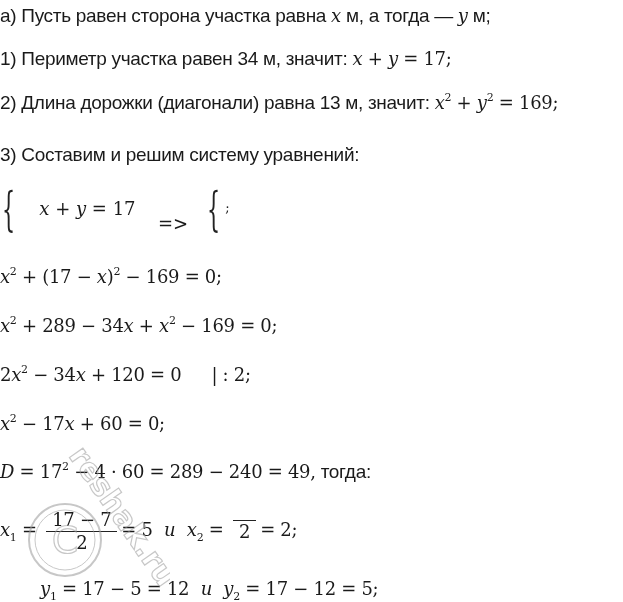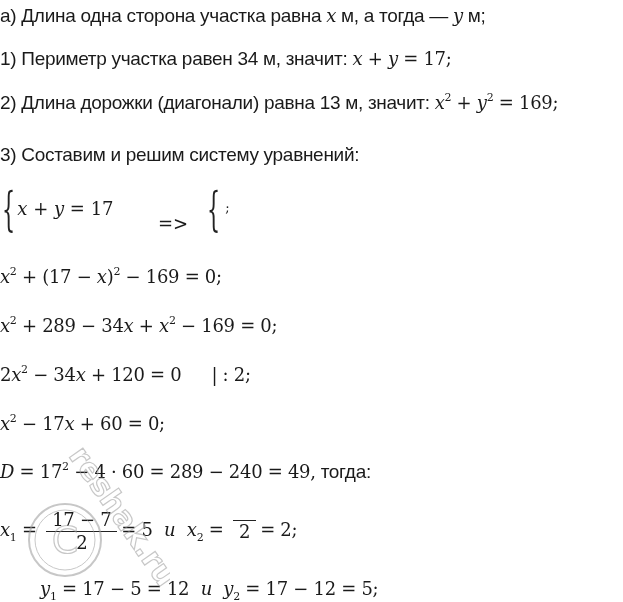--- a/index.html
+++ b/index.html
@@ -43,20 +43,21 @@
       font-weight: 200;
       transform: scaleX(0.45);
       margin-right: -6px;
       margin-left: -6px;
       color: #222;
     }
     .sys-lines {
       display: flex;
       flex-direction: column;
       line-height: 24px;
+      margin-left: 22px;
     }
     .arrow {
       position: absolute;
       font-family: "DejaVu Serif", serif;
       font-size: 18px;
     }
     .frac {
       display: inline-flex;
       flex-direction: column;
       align-items: center;
@@ -79,21 +80,21 @@
       width: 150px;
       height: 150px;
       pointer-events: none;
       opacity: 0.55;
     }
   </style>
 </head>
 <body>
 
 <div class="line" style="top:4px;">
-  <span>а) Длина одна сторона участка равна </span><span class="m v">x</span><span> м, а тогда — </span><span class="m v">y</span><span> м;</span>
+  <span>а) Пусть равен сторона участка равна </span><span class="m v">x</span><span> м, а тогда — </span><span class="m v">y</span><span> м;</span>
 </div>
 
 <div class="line" style="top:47px;text-align:center;">
   <span>1) Периметр участка равен 34 м, значит: </span>
   <span class="m"><span class="v">x</span><span> + </span><span class="v">y</span><span> = 17;</span></span>
 </div>
 
 <div class="line" style="top:91px;">
   <span>2) Длина дорожки (диагонали) равна 13 м, значит: </span>
   <span class="m"><span class="v">x</span><sup>2</sup><span> + </span><span class="v">y</span><sup>2</sup><span> = 169;</span></span>

